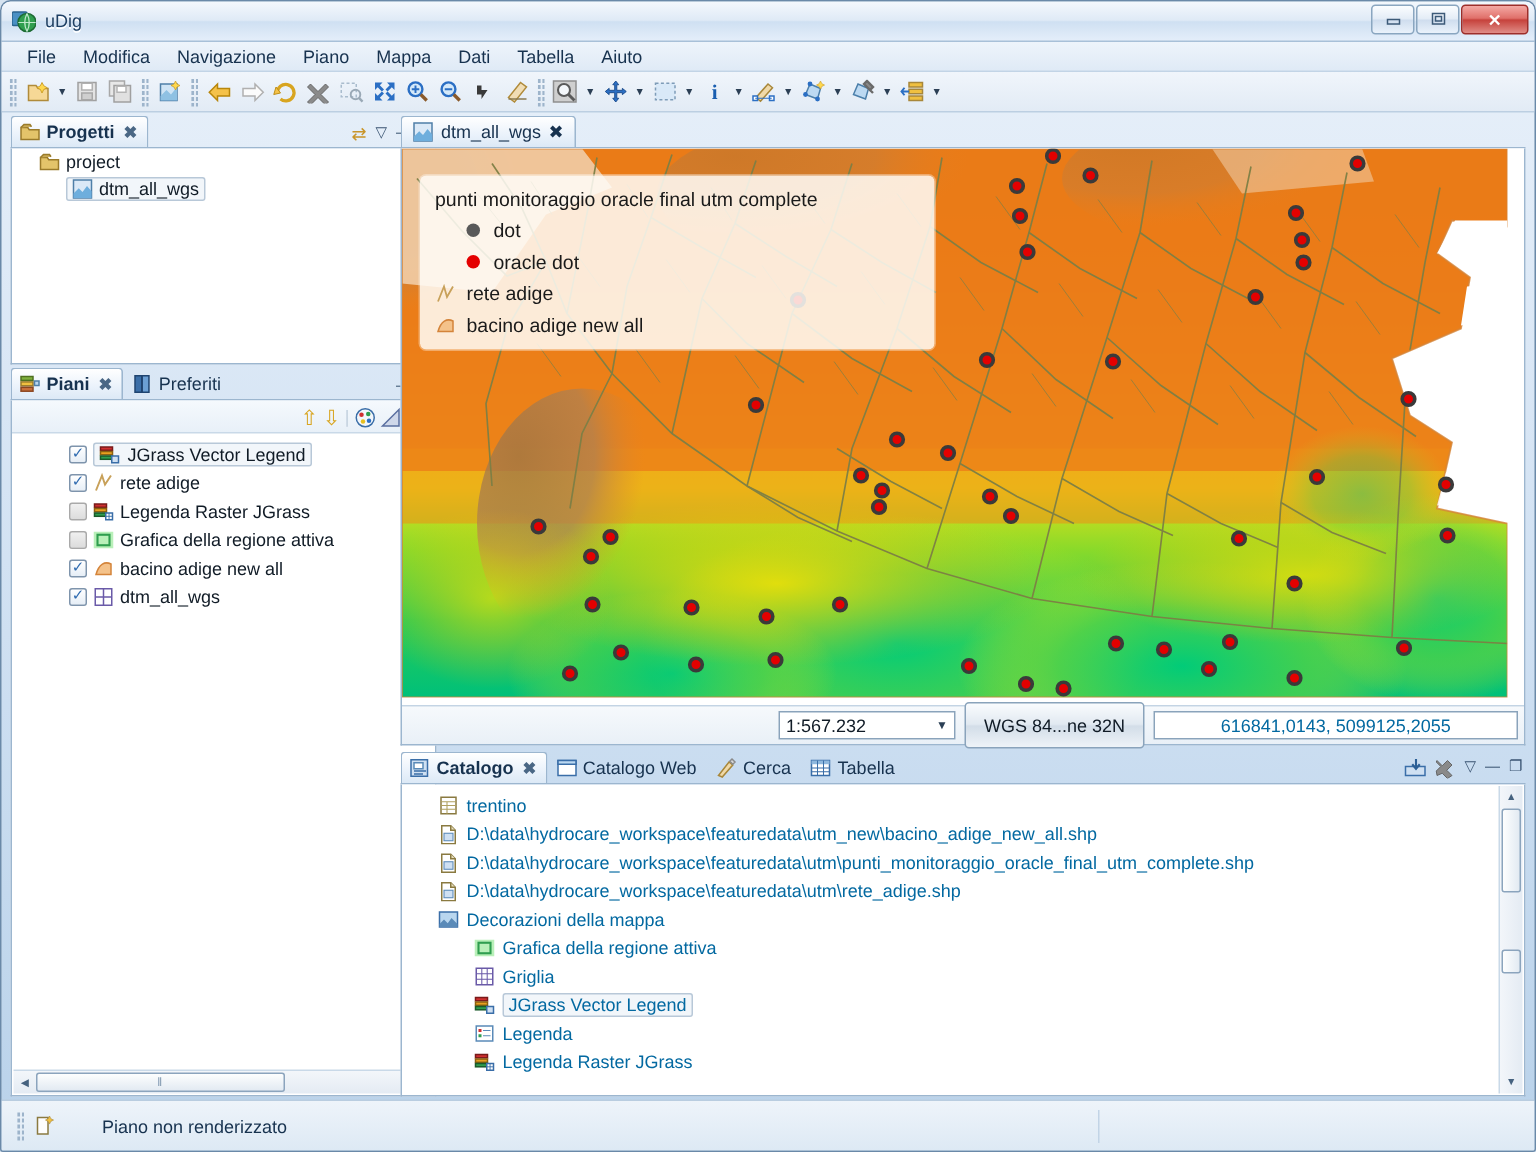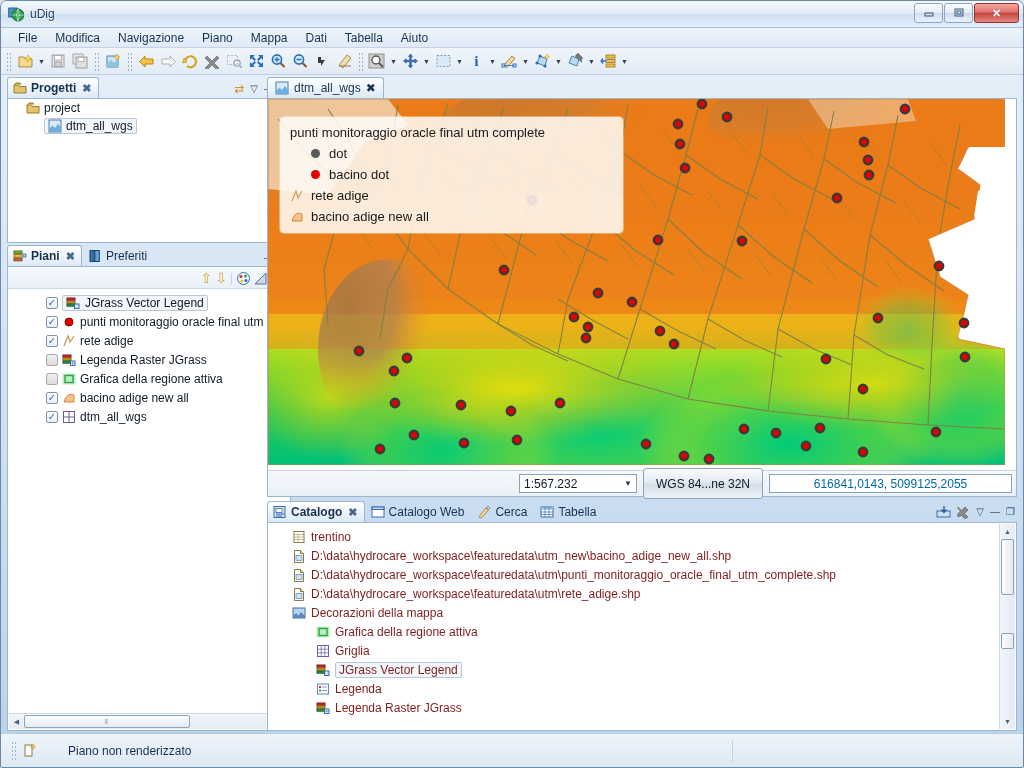--- a/index.html
+++ b/index.html
@@ -140,21 +140,21 @@
      background:linear-gradient(180deg,#f6f9fc,#e9f0f7); border-top:1px solid #c3d4e4; }
   .scalebox { width:118px; height:19px; border:1px solid #8aa3bb; background:#fff;
      display:flex; align-items:center; justify-content:space-between; padding:0 4px; font-size:12px; color:#101b26; }
   .crsbtn { height:31px; padding:0 12px; border:1px solid #8aa3bb; border-radius:3px;
      background:linear-gradient(180deg,#fafcfe,#e1e9f1 48%,#d2dde8 52%,#eef3f8);
      display:flex; align-items:center; font-size:12px; color:#101b26; }
   .coordbox { flex:1; height:19px; border:1px solid #8aa3bb; background:#fff;
      display:flex; align-items:center; justify-content:center; font-size:12px; color:#0369a1; }
   
   #catalogview { position:absolute; left:0; right:0; top:424px; bottom:0; }
-  .crow { display:flex; align-items:center; height:19px; gap:5px; font-size:12px; color:#7f1d1d; white-space:nowrap; }
+  .crow { display:flex; align-items:center; height:19px; gap:5px; font-size:12px; color:#0369a1; white-space:nowrap; }
   
   #statusbar { position:absolute; left:0; right:0; bottom:0; height:34px;
      display:flex; align-items:center;
      background:linear-gradient(180deg,#eef4fa,#dde9f4);
      border-top:1px solid #b9cde0; }
   .sb-grip { width:5px; height:20px; margin:0 6px 0 10px;
      background-image:radial-gradient(#9db4cb 1px, transparent 1px); background-size:3px 4px; }
   .sb-sep { width:1px; height:22px; background:#c2d4e6; margin:0 4px; }
   .sbtext { margin-left:30px; color:#17324f; font-size:12px; }
   
@@ -483,29 +483,20 @@
                 <span class="ic">
                   <svg width="14" height="14" viewBox="0 0 14 14">
                       <rect x="1" y="2" width="8" height="2.2" fill="#d03030" stroke="#7a1a1a"></rect>
                       <rect x="1" y="5" width="8" height="2.2" fill="#e8a020" stroke="#8a6010"></rect>
                       <rect x="1" y="8" width="8" height="2.2" fill="#2f9e4f" stroke="#1a5a2a"></rect>
                       <rect x="8.5" y="8" width="4.5" height="4.5" fill="#cfe0f2" stroke="#3a6ea8"></rect>
                     </svg>
                 </span>
                 <span>JGrass Vector Legend</span>
               </span>
-            </div>
-            <div class="trow" style="padding-left:38px;height:19px;">
-              <span class="cb on"></span>
-              <span class="ic" style="display:flex;align-items:center;justify-content:center;">
-                <svg width="14" height="14" viewBox="0 0 14 14">
-                    <circle cx="7" cy="7" r="4" fill="#e40000" stroke="#8a0000"></circle>
-                  </svg>
-              </span>
-              <span>punti monitoraggio oracle final utm</span>
             </div>
             <div class="trow" style="padding-left:38px;height:19px;">
               <span class="cb on"></span>
               <span class="ic">
                 <svg width="14" height="14" viewBox="0 0 14 14">
                     <path d="M2 12 L6 2 L8 8 L12 2" fill="none" stroke="#c8a15a" stroke-width="1.3"></path>
                   </svg>
               </span>
               <span>rete adige</span>
             </div>
@@ -759,21 +750,21 @@
               <div class="lgr indent">
                 <span class="swatch">
                     <span class="dotg"></span>
                   </span>
                 <span>dot</span>
               </div>
               <div class="lgr indent">
                 <span class="swatch">
                     <span class="dotr"></span>
                   </span>
-                <span>bacino dot</span>
+                <span>oracle dot</span>
               </div>
               <div class="lgr">
                 <span class="swatch">
                   <svg width="14" height="14" viewBox="0 0 14 14">
                       <path d="M2 12 L6 2 L8 9 L12 2" fill="none" stroke="#c8a15a" stroke-width="1.2"></path>
                     </svg>
                 </span>
                 <span>rete adige</span>
               </div>
               <div class="lgr">

